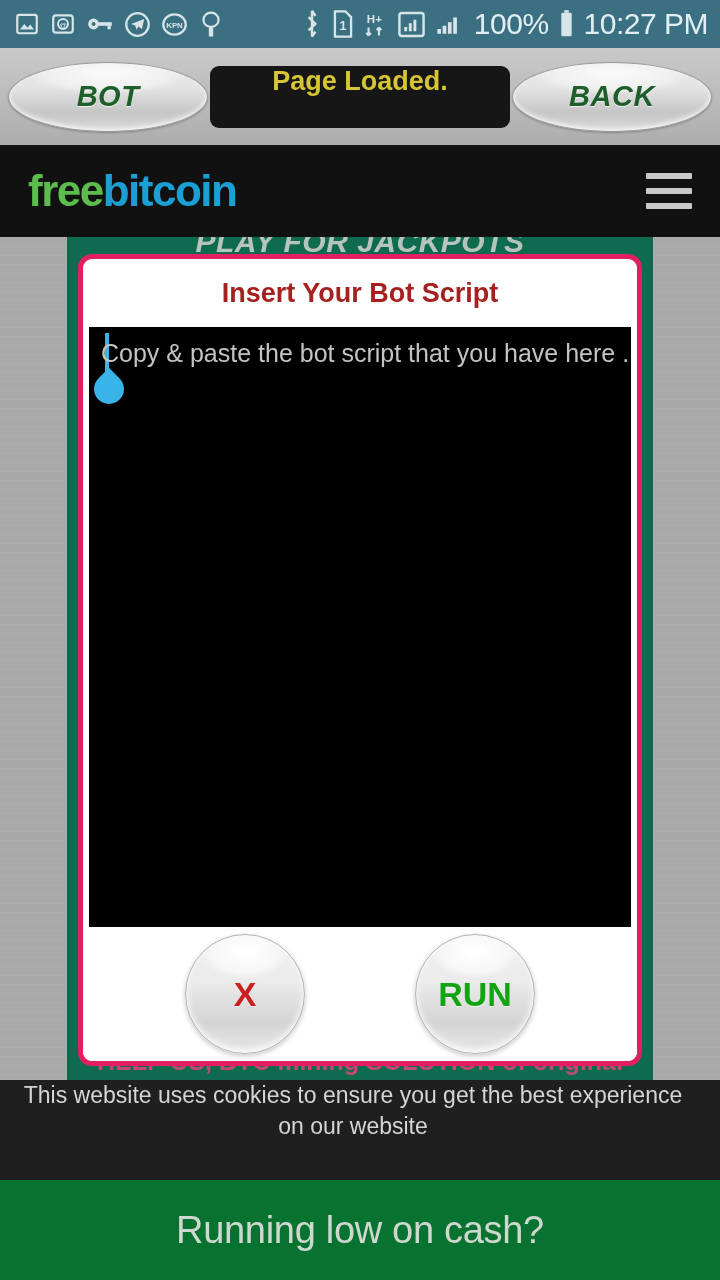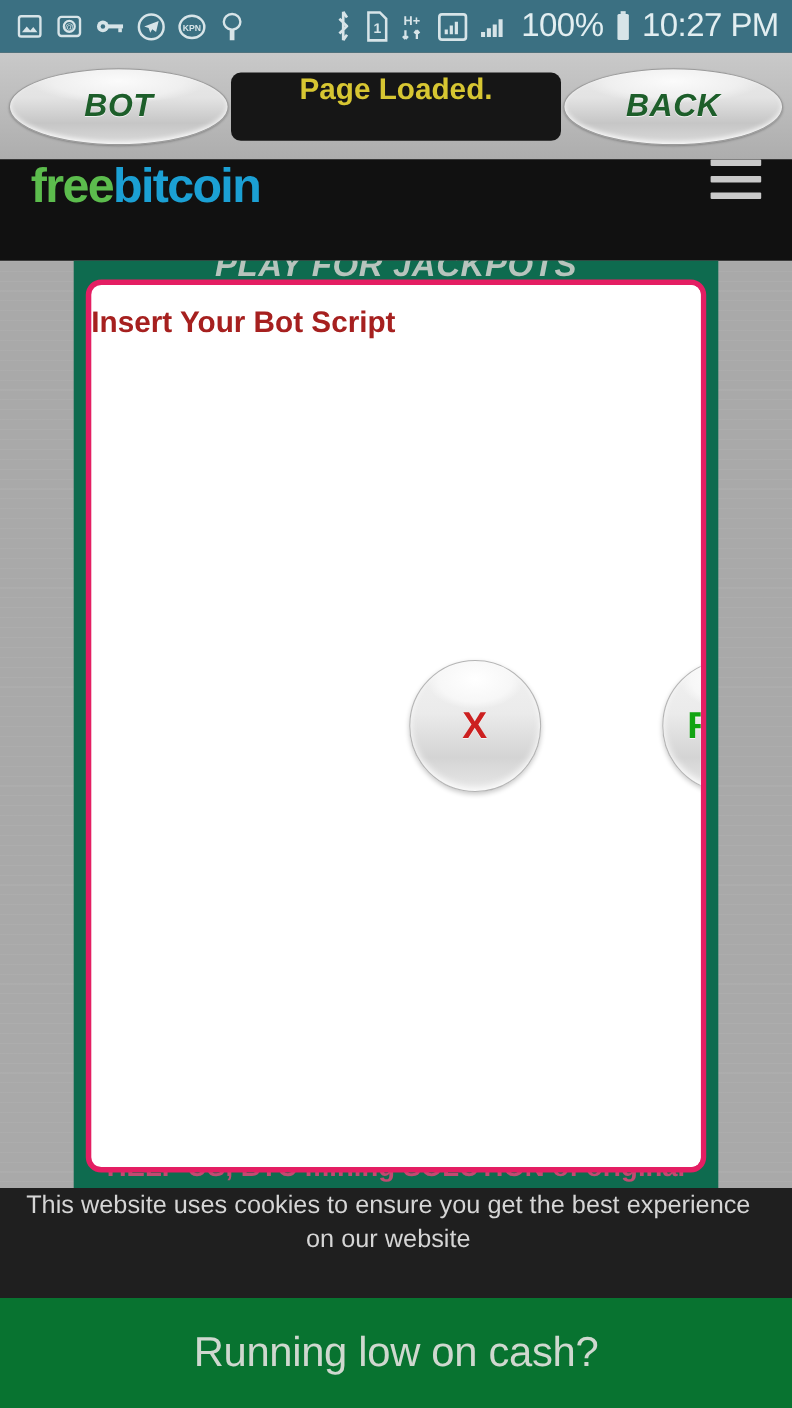--- a/index.html
+++ b/index.html
@@ -109,20 +109,21 @@
   }
 
   
   .site-header {
     position: absolute;
     top: 145px; left: 0;
     width: 720px;
     height: 92px;
     background: #111111;
     display: flex;
+    align-items: center;
     box-sizing: border-box;
     padding: 0 28px;
   }
   .logo {
     font-size: 44px;
     font-weight: 700;
     letter-spacing: -1.5px;
   }
   .logo .free { color: #5cbc4d; }
   .logo .bitcoin { color: #1ba0d4; }
@@ -186,21 +187,21 @@
   .modal {
     position: absolute;
     top: 254px; left: 78px;
     width: 564px;
     height: 812px;
     background: #ffffff;
     border: 5px solid #e41e63;
     border-radius: 14px;
     box-sizing: border-box;
     display: flex;
-    flex-direction: row;
+    flex-direction: column;
     overflow: hidden;
   }
   .modal-title {
     height: 68px;
     display: flex;
     align-items: center;
     justify-content: center;
     color: #a6201f;
     font-size: 27px;
     font-weight: 700;

